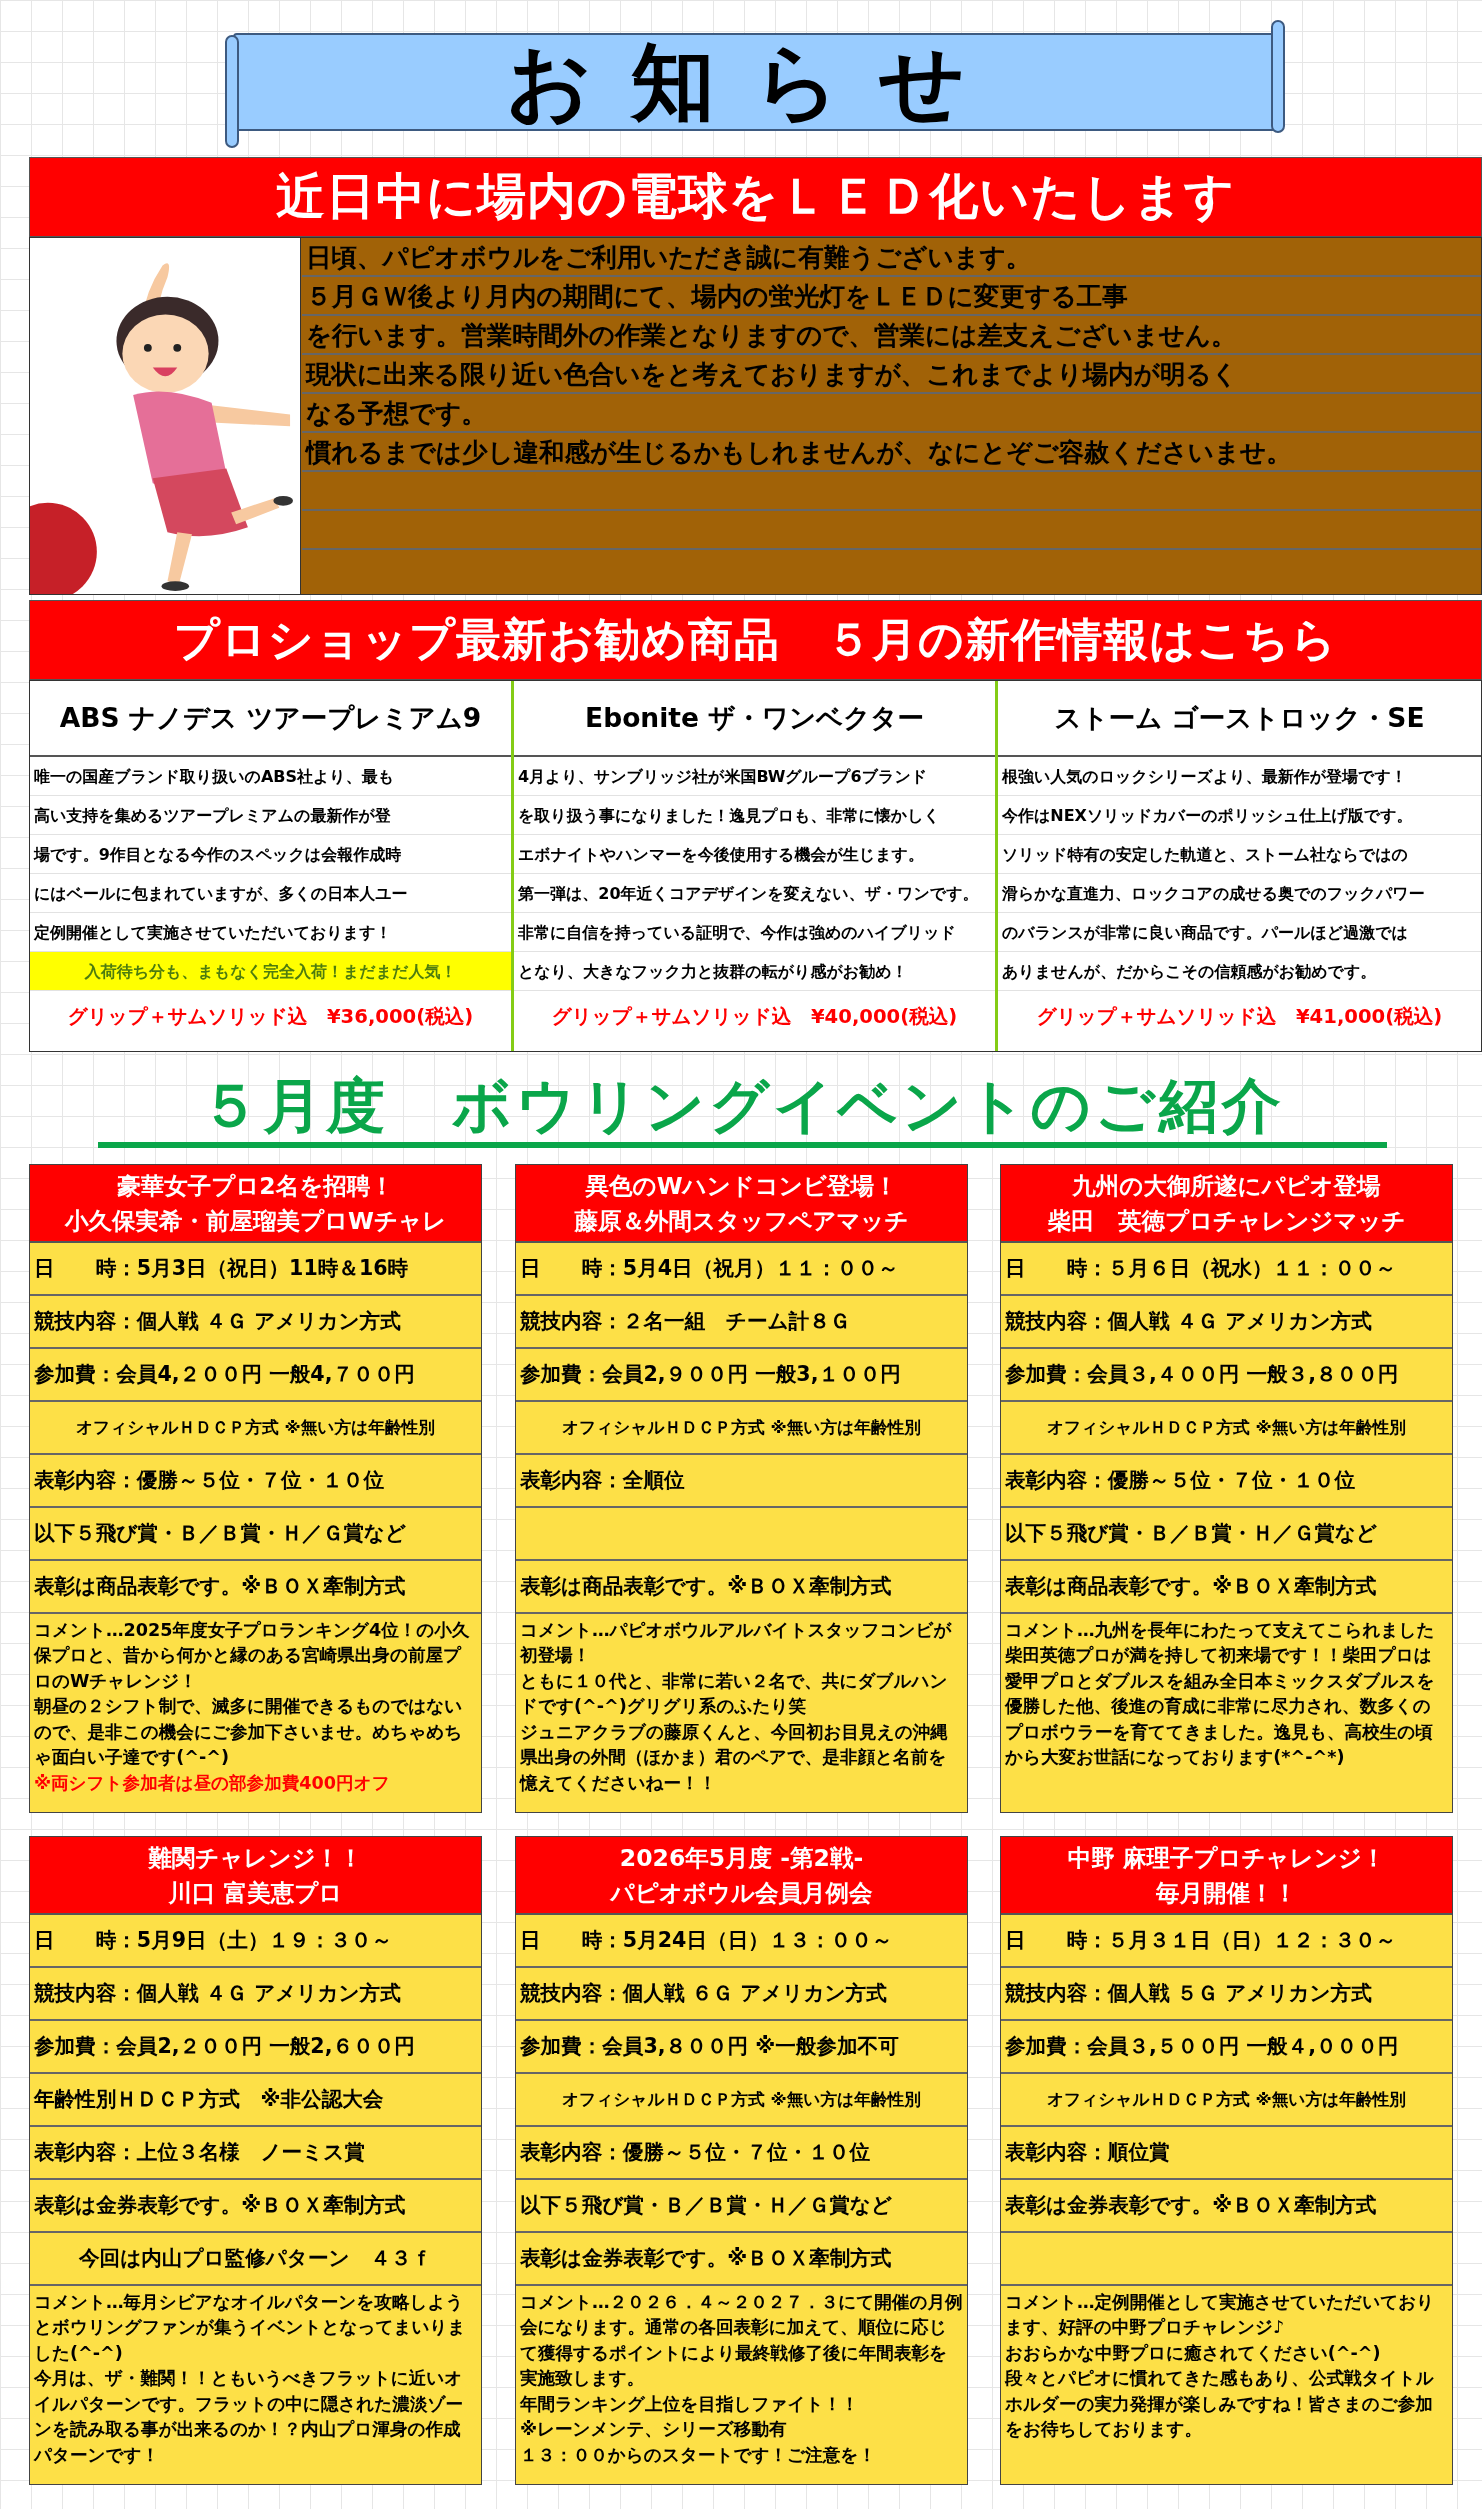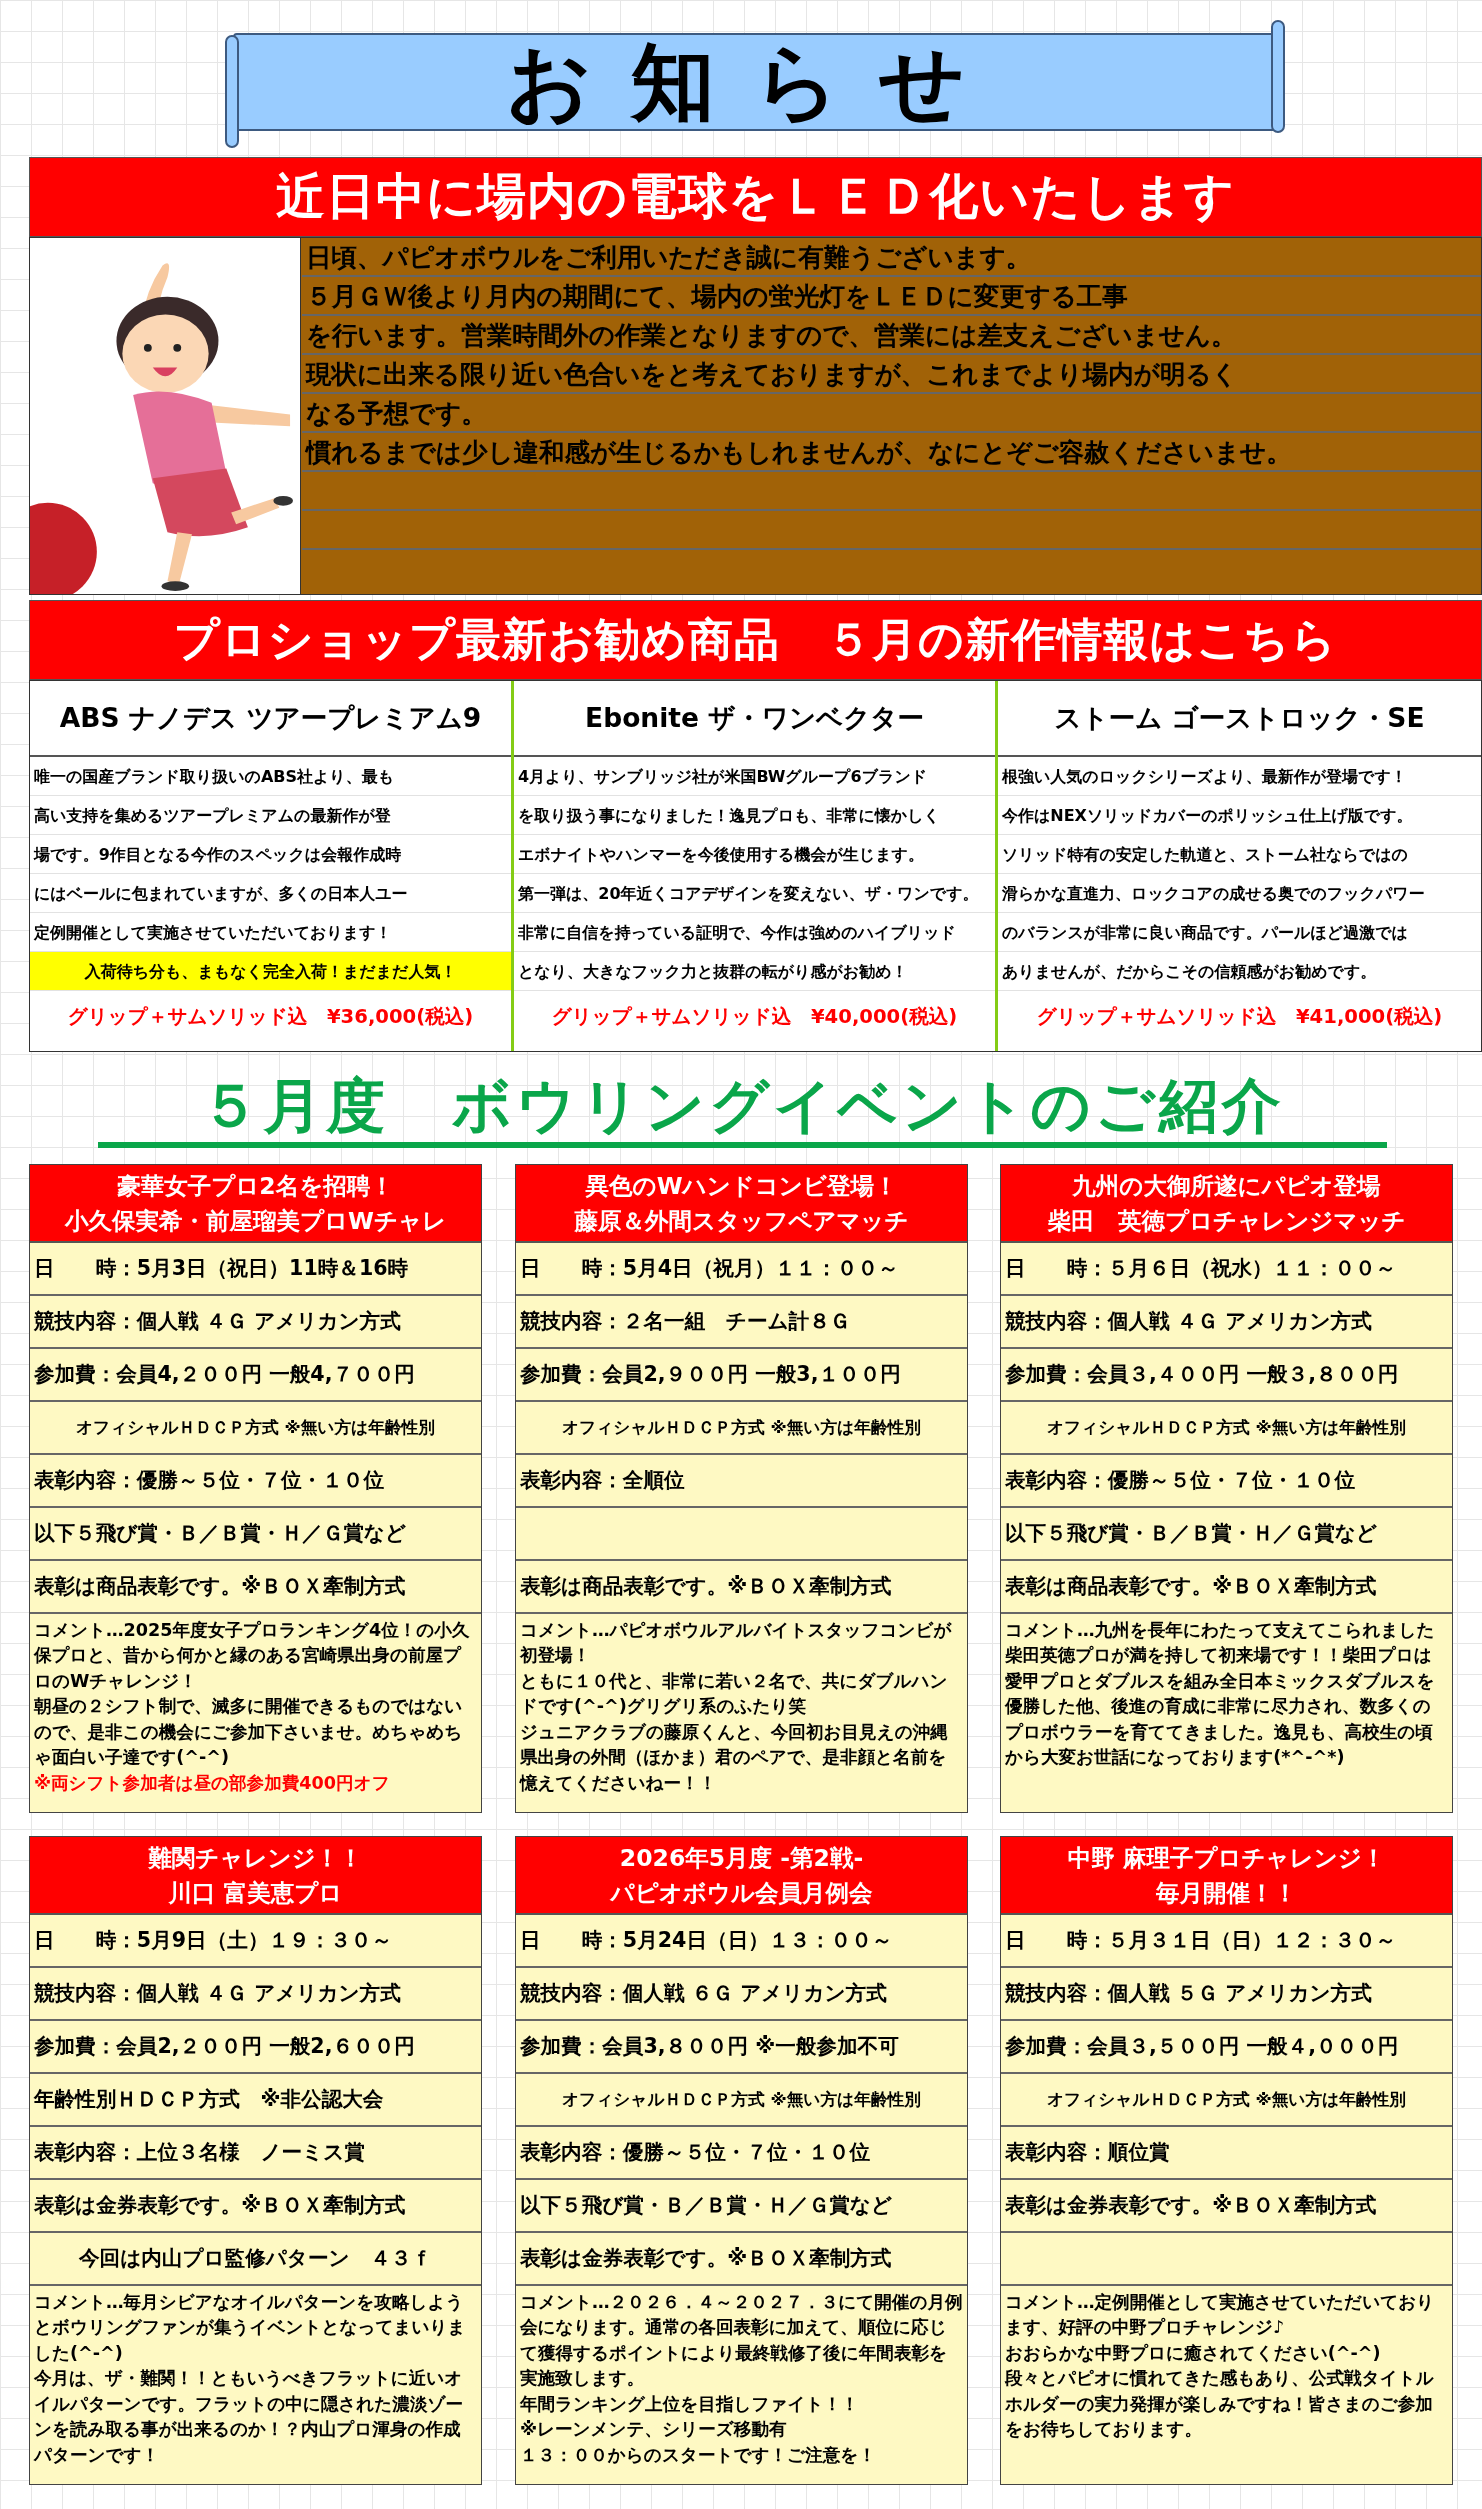--- a/index.html
+++ b/index.html
@@ -65,36 +65,36 @@
   .shop-name {
     height: 76px; border-bottom: 2.9px solid #555;
     display: flex; align-items: center; justify-content: center;
     font-weight: bold; font-size: 26.5px; white-space: nowrap;
   }
   .shop-desc-line {
     height: 39px; border-bottom: 1px solid #e2e2e2;
     font-size: 16px; font-weight: bold; line-height: 39px;
     padding-left: 3.9px; white-space: nowrap; overflow: hidden;
   }
-  .shop-note { background: #ffff00; color: #000000; text-align: center; padding-left: 0; }
+  .shop-note { background: #ffff00; color: #4d7c0f; text-align: center; padding-left: 0; }
   .shop-price {
     height: 51px; color: #ff0000; font-weight: bold; font-size: 19.6px;
     display: flex; align-items: center; justify-content: center; white-space: nowrap;
   }
 
   
   .events-title {
     left: 98px; top: 1068px; width: 1289px; height: 80px;
     color: #0aa64a; font-weight: 900; font-size: 59px; letter-spacing: 3.9px;
     text-align: center; line-height: 76px; white-space: nowrap;
     border-bottom: 6.9px solid #0aa64a;
   }
 
   
-  .event-card { background: #fef9c3; border: 1px solid #444; width: 453px; }
+  .event-card { background: #fde047; border: 1px solid #444; width: 453px; }
   .event-head {
     height: 78px; background: #ff0000; color: #fff; font-weight: bold;
     font-size: 23.5px; line-height: 35px; text-align: center;
     border-bottom: 2.9px solid #555; padding-top: 3.9px; white-space: nowrap; overflow: hidden;
   }
   .event-row {
     height: 53px; border-bottom: 2px solid #666;
     font-size: 20.6px; font-weight: bold; line-height: 51px;
     padding-left: 3.9px; white-space: nowrap; overflow: hidden;
   }

